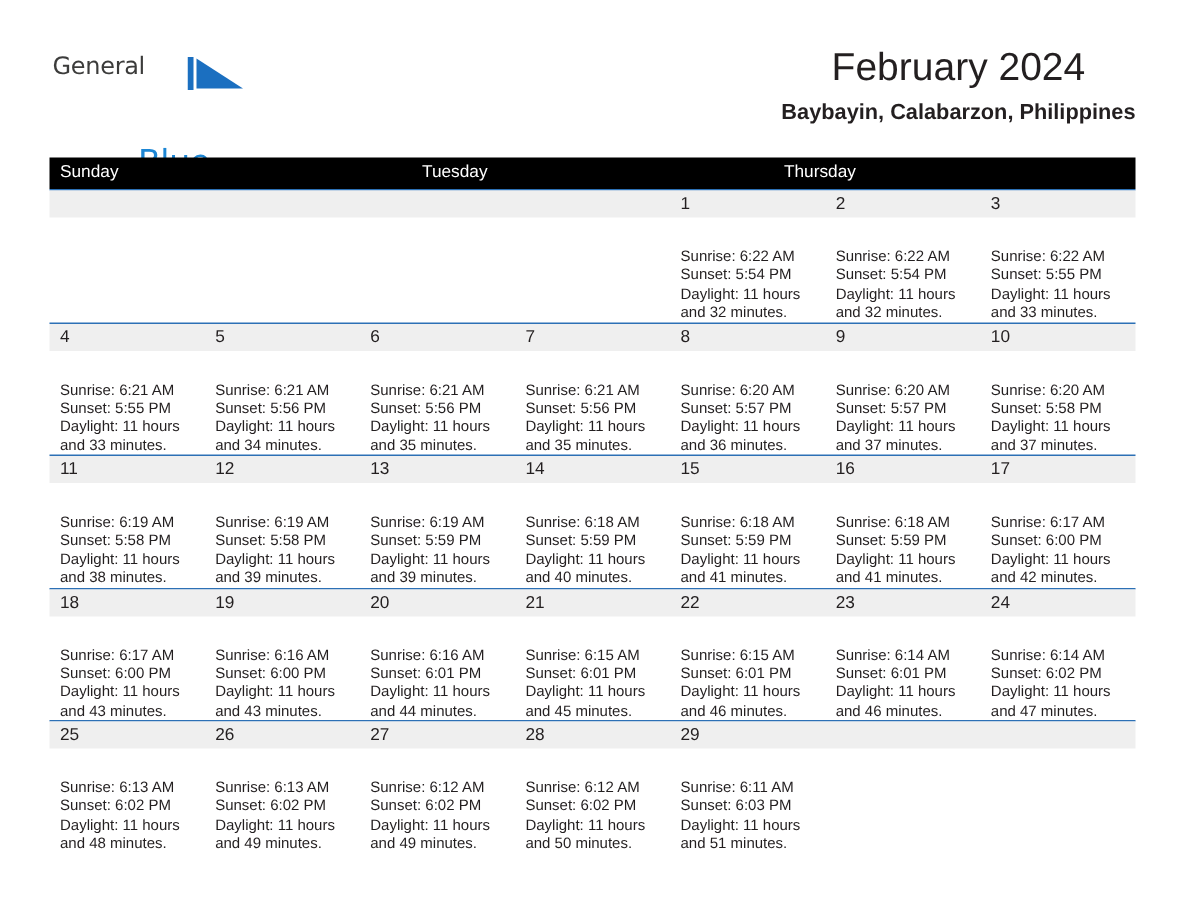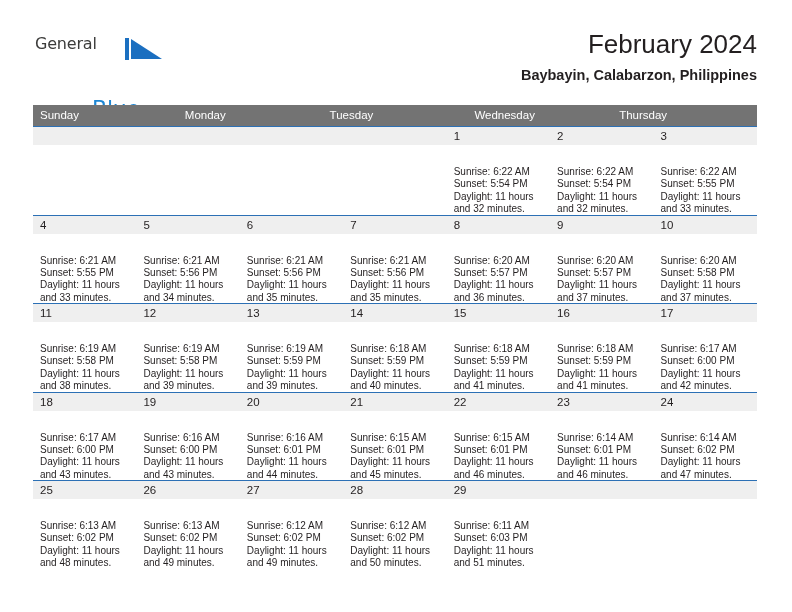--- a/index.html
+++ b/index.html
@@ -73,20 +73,21 @@
     top: 0;
     text-align: right;
   }
   .cal-title {
     font-size: 26px;
     font-weight: 400;
     color: #231f20;
     line-height: 32px;
     white-space: nowrap;
     font-family: "Liberation Sans", sans-serif;
+    text-align: center;
   }
   .cal-subtitle {
     margin-top: 6px;
     font-size: 14.5px;
     font-weight: 700;
     color: #231f20;
     line-height: 18px;
     white-space: nowrap;
     font-family: "Liberation Sans", sans-serif;
   }
@@ -94,21 +95,21 @@
   
   .calendar {
     position: absolute;
     left: 33px;
     top: 105px;
     width: 724px;
   }
 
   .weekday-header {
     display: flex;
-    background: #737373;
+    background: #000000;
     height: 21px;
   }
   .weekday-cell {
     flex: 1 1 0;
     color: #ffffff;
     font-size: 11.5px;
     line-height: 21px;
     padding-left: 7px;
     box-sizing: border-box;
     white-space: nowrap;
@@ -183,23 +184,21 @@
       <div class="cal-title">February 2024</div>
       <div class="cal-subtitle">Baybayin, Calabarzon, Philippines</div>
     </div>
 
   </div>
 
   <div class="calendar">
 
     <div class="weekday-header">
       <div class="weekday-cell">Sunday</div>
-      <div class="weekday-cell">Monday</div>
       <div class="weekday-cell">Tuesday</div>
-      <div class="weekday-cell">Wednesday</div>
       <div class="weekday-cell">Thursday</div>
     </div>
 
     <div id="weeks-container">
         <div class="week-row">
           <div class="daynum-band"></div>
           <div class="day-cell empty">
             <div class="day-number"></div>
           </div>
           <div class="day-cell empty">

